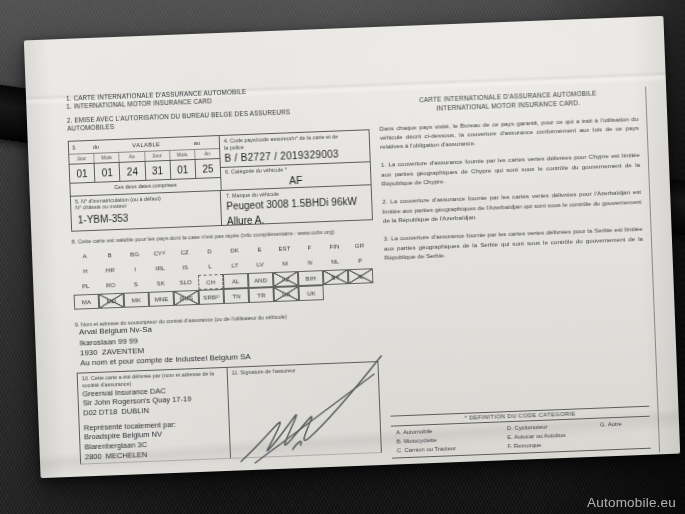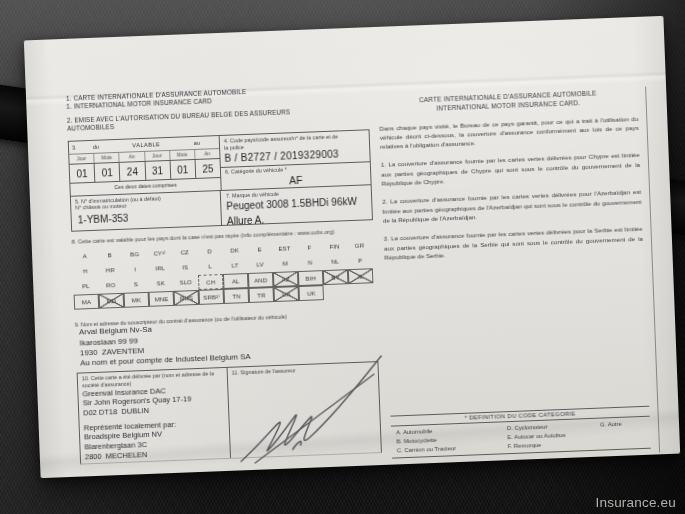--- a/index.html
+++ b/index.html
@@ -290,14 +290,14 @@
             </div>
           <div class="cat-col cat-col-3">
               <div class="cat-item">G. Autre</div>
             </div>
         </div>
       </div>
     </div>
 
   </div>
 
-  <div class="watermark">Insurance.eu</div>
+  <div class="watermark">Automobile.eu</div>
 </div>
 
 </body></html>

